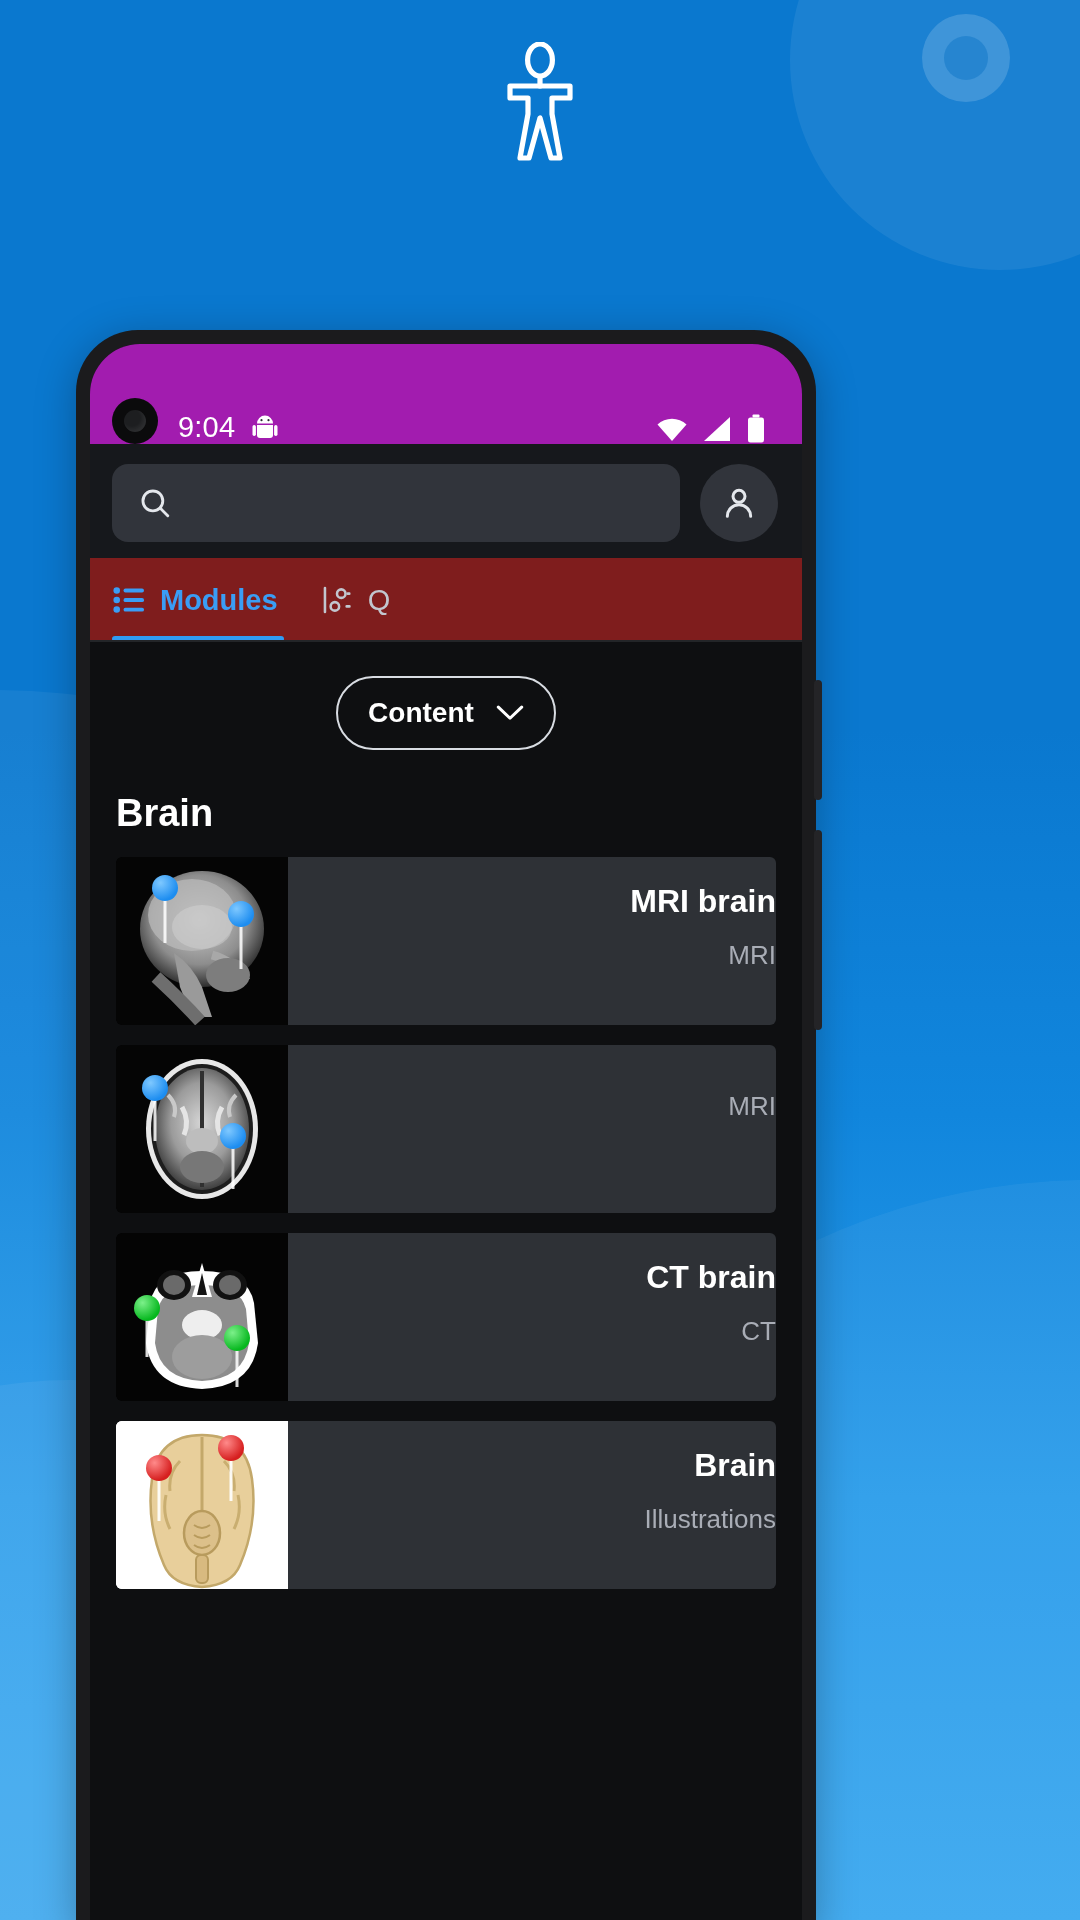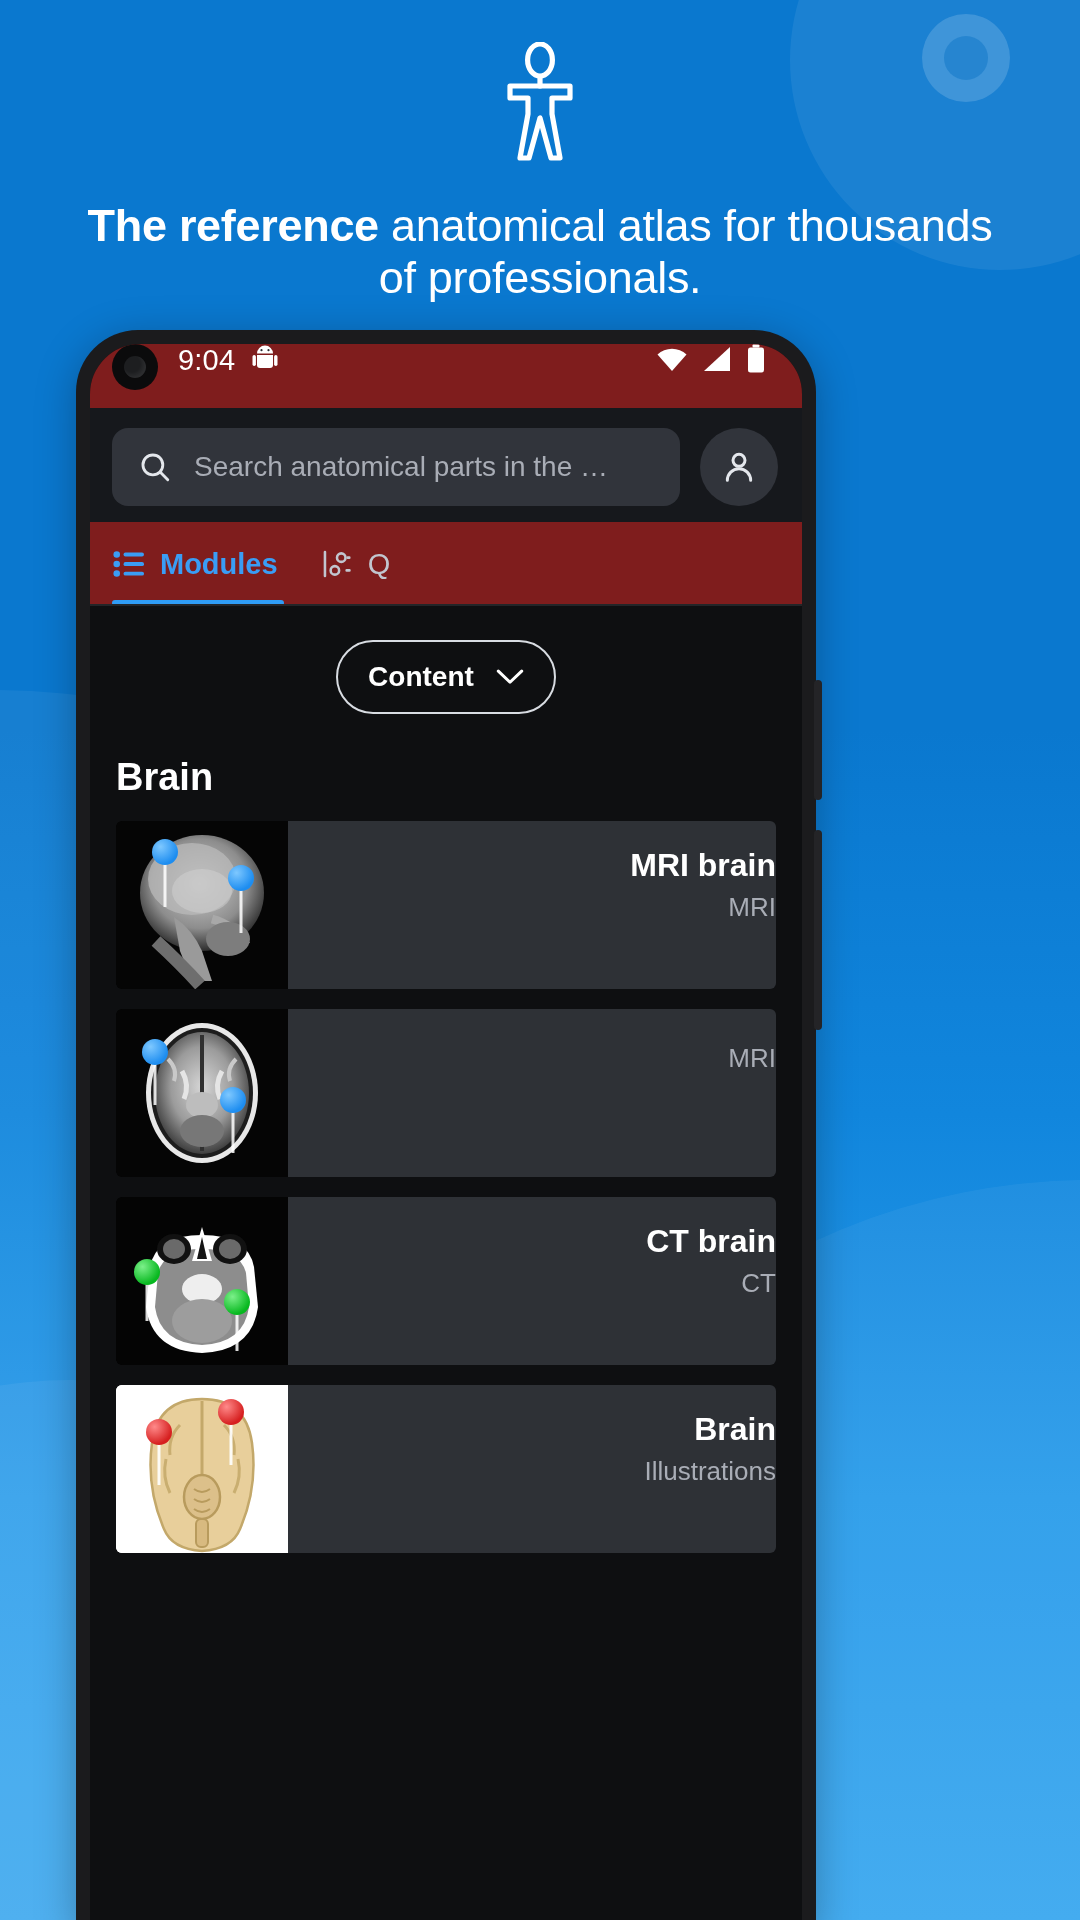--- a/index.html
+++ b/index.html
@@ -74,23 +74,23 @@
   .screen {
     width:712px; height:1586px;
     background:#0e0f11;
     border-radius:50px 50px 0 0;
     overflow:hidden;
     position:relative;
   }
 
   
   .statusbar {
-    height:64px;
-    background:#7f1d1d;
-    display:flex; align-items:flex-start;
+    height:100px;
+    background:#a21caf;
+    display:flex; align-items:flex-end;
     padding:0 36px 0 22px;
     position:relative;
   }
   .punch-hole {
     width:46px; height:46px; border-radius:50%;
     background:#0b0b0c;
     display:flex; align-items:center; justify-content:center;
     margin-right:20px;
   }
   .punch-hole i {
@@ -190,21 +190,21 @@
   .thumb {
     width:172px; height:168px; flex:0 0 auto;
     position:relative; overflow:hidden;
     background:#000;
   }
   .thumb.light { background:#ffffff; }
   .row-body {
     flex:1; padding:26px 0 0 30px;text-align:right;
   }
   .row-title { color:#ffffff; font-size:32px; font-weight:700; }
-  .row-sub { color:#a9adb6; font-size:26px; margin-top:8px; }
+  .row-sub { color:#a9adb6; font-size:26px; margin-top:20px; }
 
   
   .pin { position:absolute; }
   .pin .stick {
     position:absolute; left:50%; top:50%;
     width:3px; height:46px; background:rgba(255,255,255,0.85);
     transform:translateX(-50%);
   }
   .pin .head {
     position:absolute; left:0; top:0;
@@ -229,23 +229,20 @@
   </div>
 </div>
 
 <div id="hero">
   <div class="hero-logo">
     <svg width="96" height="120" viewBox="0 0 48 60" fill="none" stroke="#ffffff" stroke-width="2.6" stroke-linecap="round" stroke-linejoin="round">
       <ellipse cx="24" cy="9" rx="6.2" ry="8"></ellipse>
       <path d="M24 17.5 L24 22"></path>
       <path d="M9 22 L39 22 L39 28 L30 28 L30 36 L34 58 L29.5 58 L24 38 L18.5 58 L14 58 L18 36 L18 28 L9 28 Z"></path>
     </svg>
-  </div>
-  <div class="hero-headline">
-    <b>The reference</b><span> anatomical atlas for thousands of professionals.</span>
   </div>
 </div>
 
 <div id="phone">
   <div class="phone-side-btn btn-1"></div>
   <div class="phone-side-btn btn-2"></div>
 
   <div class="screen">
 
     <div class="statusbar">
@@ -284,21 +281,20 @@
     </div>
 
     <div class="search-row">
       <div class="search-field">
         <span>
           <svg width="34" height="34" viewBox="0 0 24 24" fill="none" stroke="#e4e7ec" stroke-width="2">
             <circle cx="10.5" cy="10.5" r="7"></circle>
             <path d="M15.6 15.6 L21 21" stroke-linecap="round"></path>
           </svg>
         </span>
-        <span class="search-placeholder">Search anatomical parts in the …</span>
       </div>
       <div class="avatar-btn">
         <span>
           <svg width="40" height="40" viewBox="0 0 24 24" fill="none" stroke="#e4e7ec" stroke-width="1.8">
             <circle cx="12" cy="8" r="3.6"></circle>
             <path d="M5 20 a7 7 0 0 1 14 0" stroke-linecap="round"></path>
           </svg>
         </span>
       </div>
     </div>

